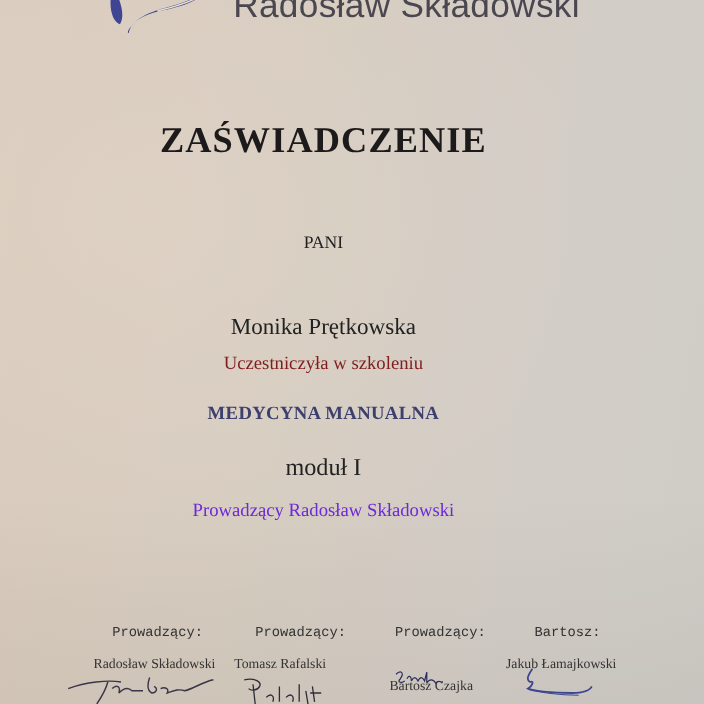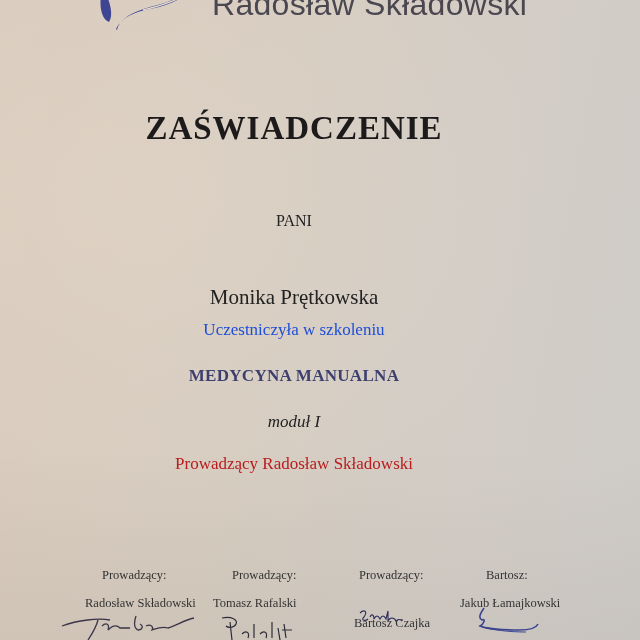--- a/index.html
+++ b/index.html
@@ -60,50 +60,50 @@
     }
     .name {
       top: 265px;
       font-size: 21px;
       color: #222;
       margin-top: 20px;
     }
     .participated {
       top: 320px;
       font-size: 17px;
-      color: #1d4ed8;
+      color: #7f1d1d;
     }
     .course {
       top: 366px;
       font-size: 17px;
       font-weight: bold;
       color: #3d3f6e;
       letter-spacing: 0.3px;
     }
     .module {
       top: 412px;
-      font-size: 17px;
+      font-size: 22px;
       color: #222;
-      font-style: italic;
     }
     .instructor {
       top: 454px;
       font-size: 17px;
-      color: #b91c1c;
+      color: #6d28d9;
     }
     .sig-col {
       position: absolute;
       text-align: center;
       white-space: nowrap;
       font-size: 12.5px;
       color: #333;
     }
     .sig-role {
       position: absolute;
       top: 568px;
+      font-family: Liberation Mono, monospace;
     }
     .sig-name {
       position: absolute;
       top: 596px;
     }
     .signature {
       position: absolute;
       pointer-events: none;
     }
   </style>

